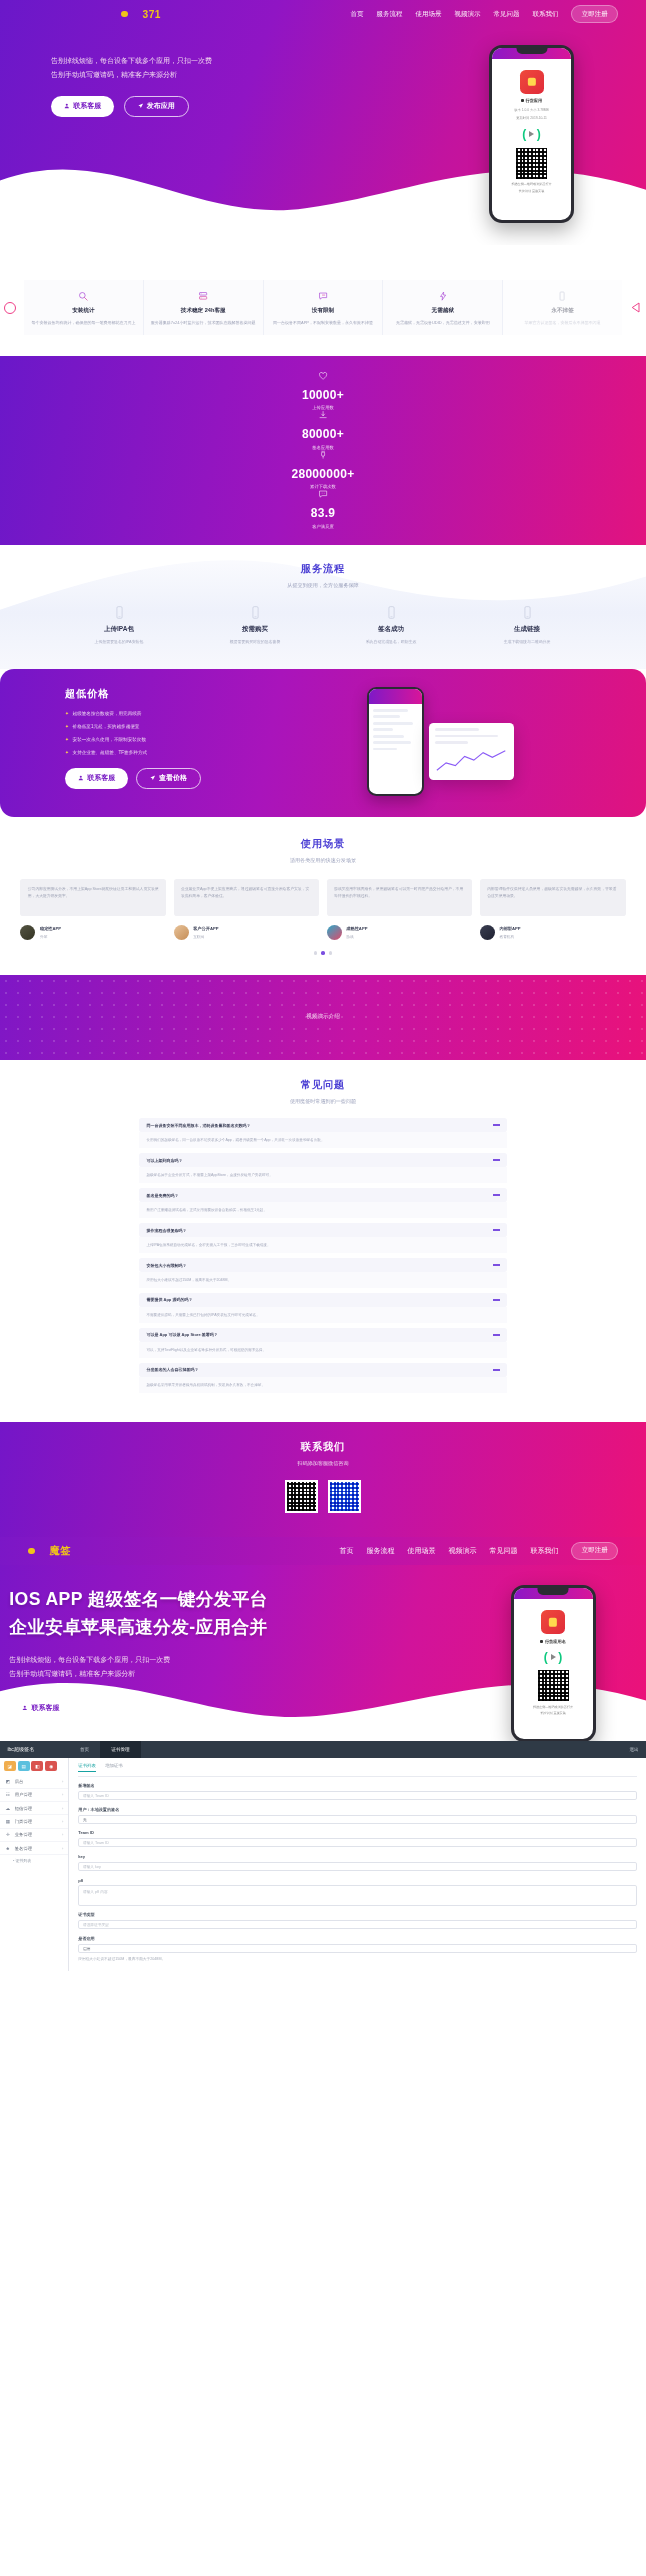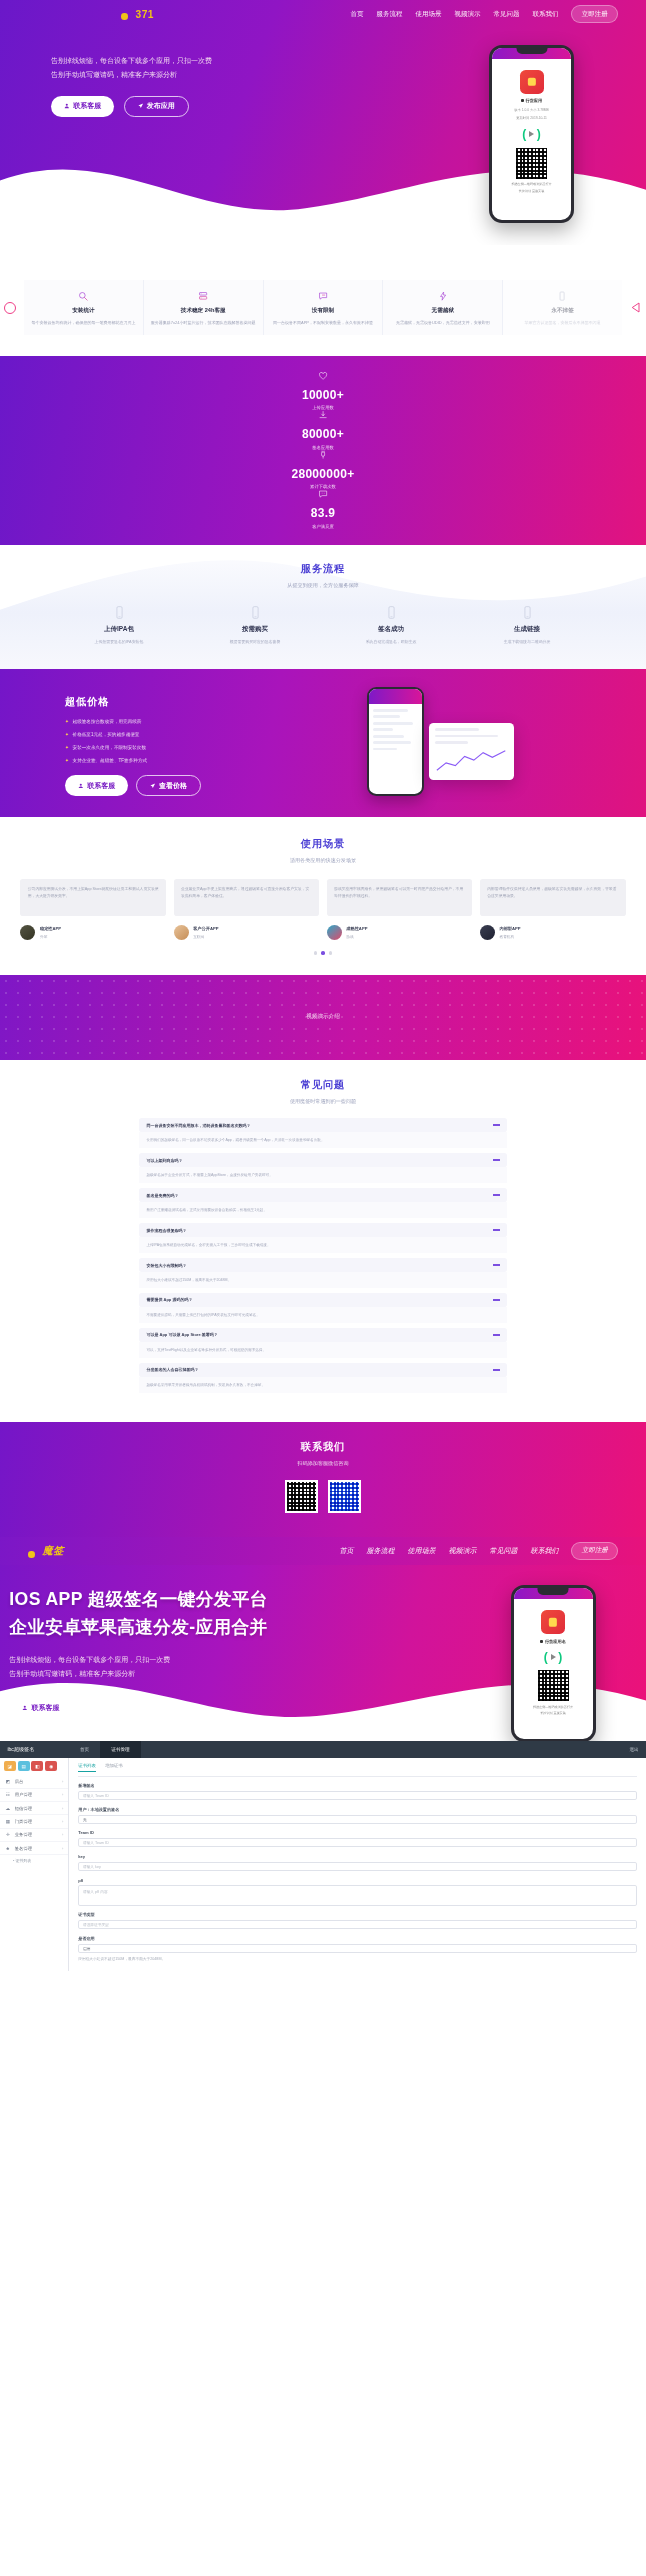--- a/index.html
+++ b/index.html
@@ -4,21 +4,21 @@
 <style>
   *{box-sizing:border-box;margin:0;padding:0;}
   html,body{width:646px;}
   body{font-family:"Liberation Sans","DejaVu Sans",sans-serif;background:#fff;color:#333;}
   .page{width:646px;position:relative;overflow:hidden;}
 
   
   .hero{position:relative;width:646px;height:245px;background:linear-gradient(110deg,#6a18c9 0%,#9015c4 38%,#c2139f 68%,#e4137e 100%);overflow:hidden;}
   .hero-wave{position:absolute;left:0;bottom:-1.9px;width:646px;height:111px;}
   .topnav{position:relative;z-index:5;display:flex;align-items:center;height:28px;padding:0 28px;}
-  .logo{display:flex;align-items:flex-end;gap:8px;margin-left:93px;}
+  .logo{display:flex;align-items:center;gap:15px;margin-left:93px;}
   .logo-dot{width:6.5px;height:6.5px;border-radius:50%;background:#f0c419;display:inline-block;}
   .logo-txt{font-size:10.2px;font-weight:bold;color:#f0c419;letter-spacing:0.5px;}
   .nav-links{display:flex;align-items:center;gap:13px;margin-left:auto;margin-right:0px;}
   .nav-links a{color:#fff;font-size:6.5px;text-decoration:none;opacity:.95;white-space:nowrap;}
   .nav-btn{background:rgba(255,255,255,.18);border:0.9px solid rgba(255,255,255,.35);border-radius:9.3px;padding:3.7px 9.3px;color:#fff;font-size:6.5px;white-space:nowrap;}
   .hero-body{position:relative;z-index:4;display:flex;padding:16.7px 37px 0 51px;}
   .hero-left{flex:1;}
   .hero-h1{color:#fff;font-size:15.7px;font-weight:bold;line-height:1.55;letter-spacing:0.5px;text-shadow:0 0.9px 2.8px rgba(0,0,0,.18);}
   .hero-sub{margin-top:9.3px;color:#f3d9ef;font-size:7px;line-height:2.05;}
   .hero-btns{display:flex;gap:9.3px;margin-top:13px;}
@@ -72,21 +72,21 @@
   
   .proc{background:linear-gradient(180deg,#fdfdff 0%,#eef1fb 55%,#f7f8fd 100%);position:relative;padding:16.7px 0 24px;}
   .proc-bg{position:absolute;left:0;top:0;width:646px;height:74px;}
   .proc-row{display:flex;margin-top:16.7px;padding:0 51px;}
   .proc-step{flex:1;text-align:center;}
   .proc-ico{height:15px;display:flex;align-items:center;justify-content:center;}
   .proc-t{font-size:6.5px;font-weight:bold;color:#2f3350;margin-top:4.6px;}
   .proc-d{font-size:3.9px;color:#a2a7bd;margin-top:3.7px;line-height:1.8;}
 
   
-  .price{background:linear-gradient(100deg,#7416c8,#a914bb 42%,#e0137f);padding:18.5px 37px 20.4px;display:flex;align-items:flex-end;gap:13px;position:relative;}
+  .price{background:linear-gradient(100deg,#7416c8,#a914bb 42%,#e0137f);padding:18.5px 37px 20.4px;display:flex;align-items:flex-start;gap:13px;position:relative;border-radius:14px;}
   .price-left{width:222px;color:#fff;padding-left:28px;}
   .price-h{font-size:10.2px;font-weight:bold;letter-spacing:0.9px;}
   .price-list{margin-top:9.3px;}
   .price-li{font-size:4.6px;color:#f0dcf2;line-height:1.6;display:flex;gap:3.7px;align-items:flex-start;margin-bottom:5.6px;}
   .chk{color:#ffd84d;font-size:4.6px;}
   .price-btns{display:flex;gap:7.4px;margin-top:11px;}
   .price-right{flex:1;display:flex;justify-content:center;gap:5.6px;align-items:flex-end;position:relative;}
   .mini-phone{width:57px;height:109px;border:2.8px solid #2b2b33;border-radius:9.3px;background:#fff;overflow:hidden;position:relative;box-shadow:0 5.6px 15px rgba(0,0,0,.28);}
   .mp-top{height:15px;background:linear-gradient(90deg,#7f19c7,#d8159a);}
   .mp-lines{padding:4.6px;}
@@ -131,21 +131,21 @@
   .qr-row{display:flex;gap:9.3px;justify-content:center;margin-top:13px;}
   .qr-box{width:33px;height:33px;background:#fff;padding:1.9px;}
   .qr-img{width:100%;height:100%;background:
     repeating-linear-gradient(0deg,#111 0 1.9px,#fff 1.9px 3.7px),
     repeating-linear-gradient(90deg,#111 0 1.9px,transparent 1.9px 3.7px);background-blend-mode:multiply;}
   .qr-img.blue{background:
     repeating-linear-gradient(0deg,#1b4fd8 0 1.9px,#fff 1.9px 3.7px),
     repeating-linear-gradient(90deg,#1b4fd8 0 1.9px,transparent 1.9px 3.7px);background-blend-mode:multiply;}
 
   
-  .nav2{height:28px;background:linear-gradient(100deg,#7b17c7,#b913ae 55%,#e8127b);display:flex;align-items:center;padding:0 28px;font-style:italic;}
+  .nav2{height:28px;background:linear-gradient(100deg,#7b17c7,#b913ae 55%,#e8127b);display:flex;align-items:center;padding:0 28px;}
   .nav2 .logo{margin-left:0;}
   .nav2 .logo-txt{font-size:10.2px;}
   .nav2 .nav-links a{font-size:7px;}
 
   
   .hero2{position:relative;height:176px;background:linear-gradient(105deg,#7a16c7 0%,#a814bd 35%,#d1139b 62%,#ec1278 100%);overflow:hidden;}
   .hero2-wave{position:absolute;left:0;bottom:-1.9px;width:646px;height:83px;}
   .hero2-body{position:relative;z-index:4;display:flex;padding:20.4px 28px 0 9.3px;}
   .h2-left{flex:1;padding-left:0;}
   .h2-h1{color:#fff;font-size:17.6px;font-weight:bold;line-height:1.6;letter-spacing:0.4px;text-shadow:0 1.9px 3.7px rgba(0,0,0,.2);}

